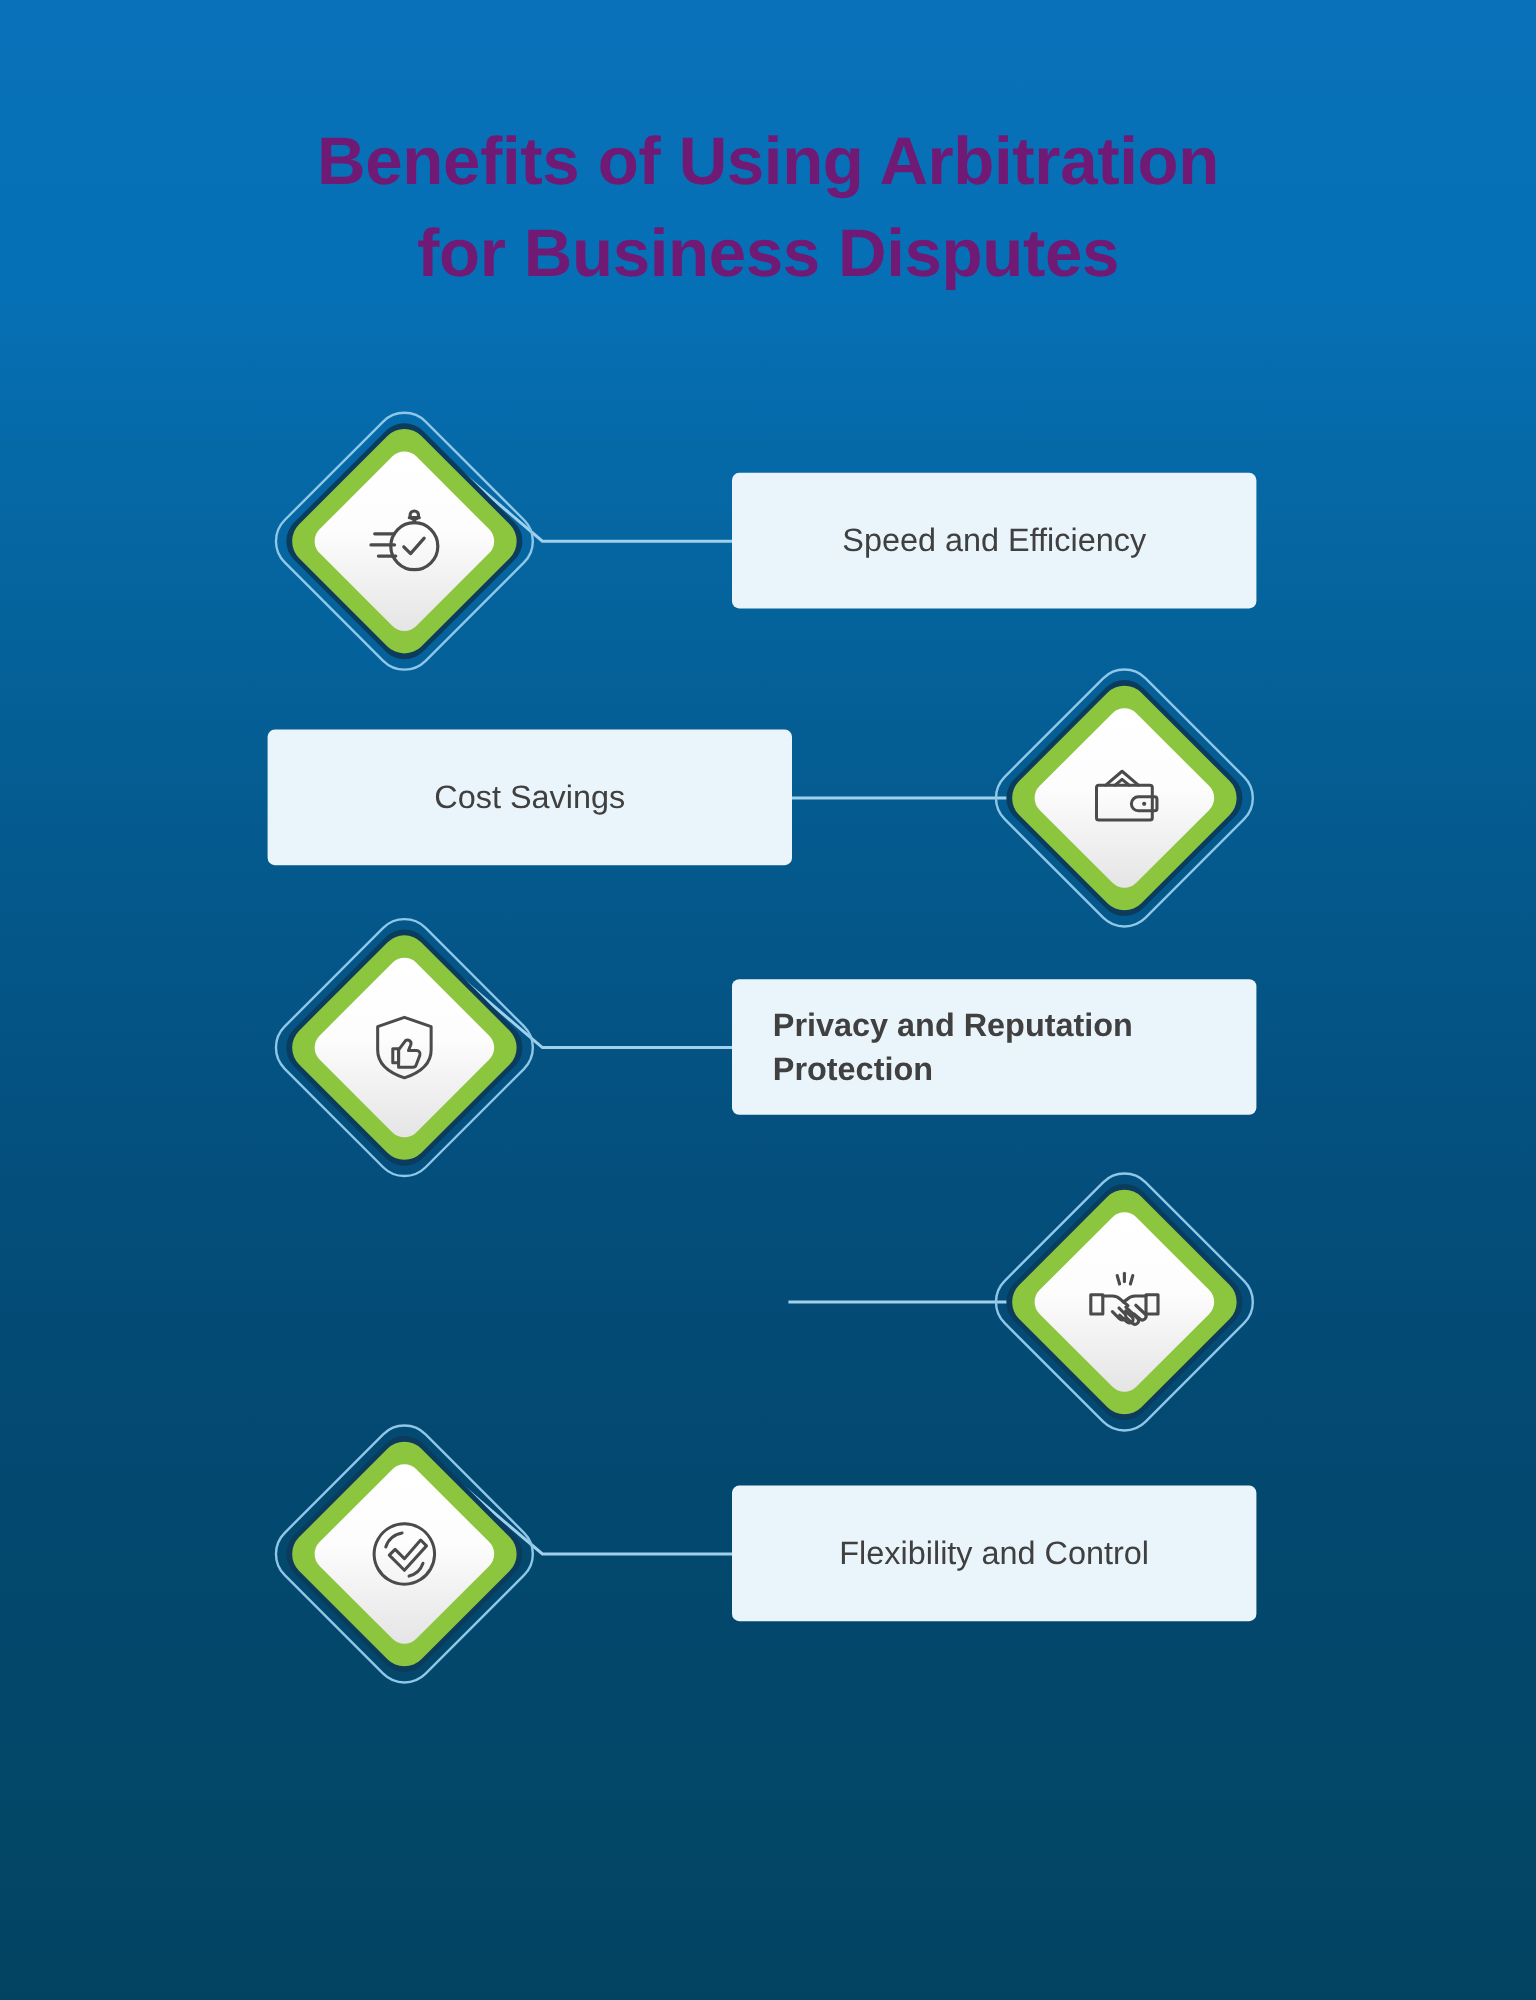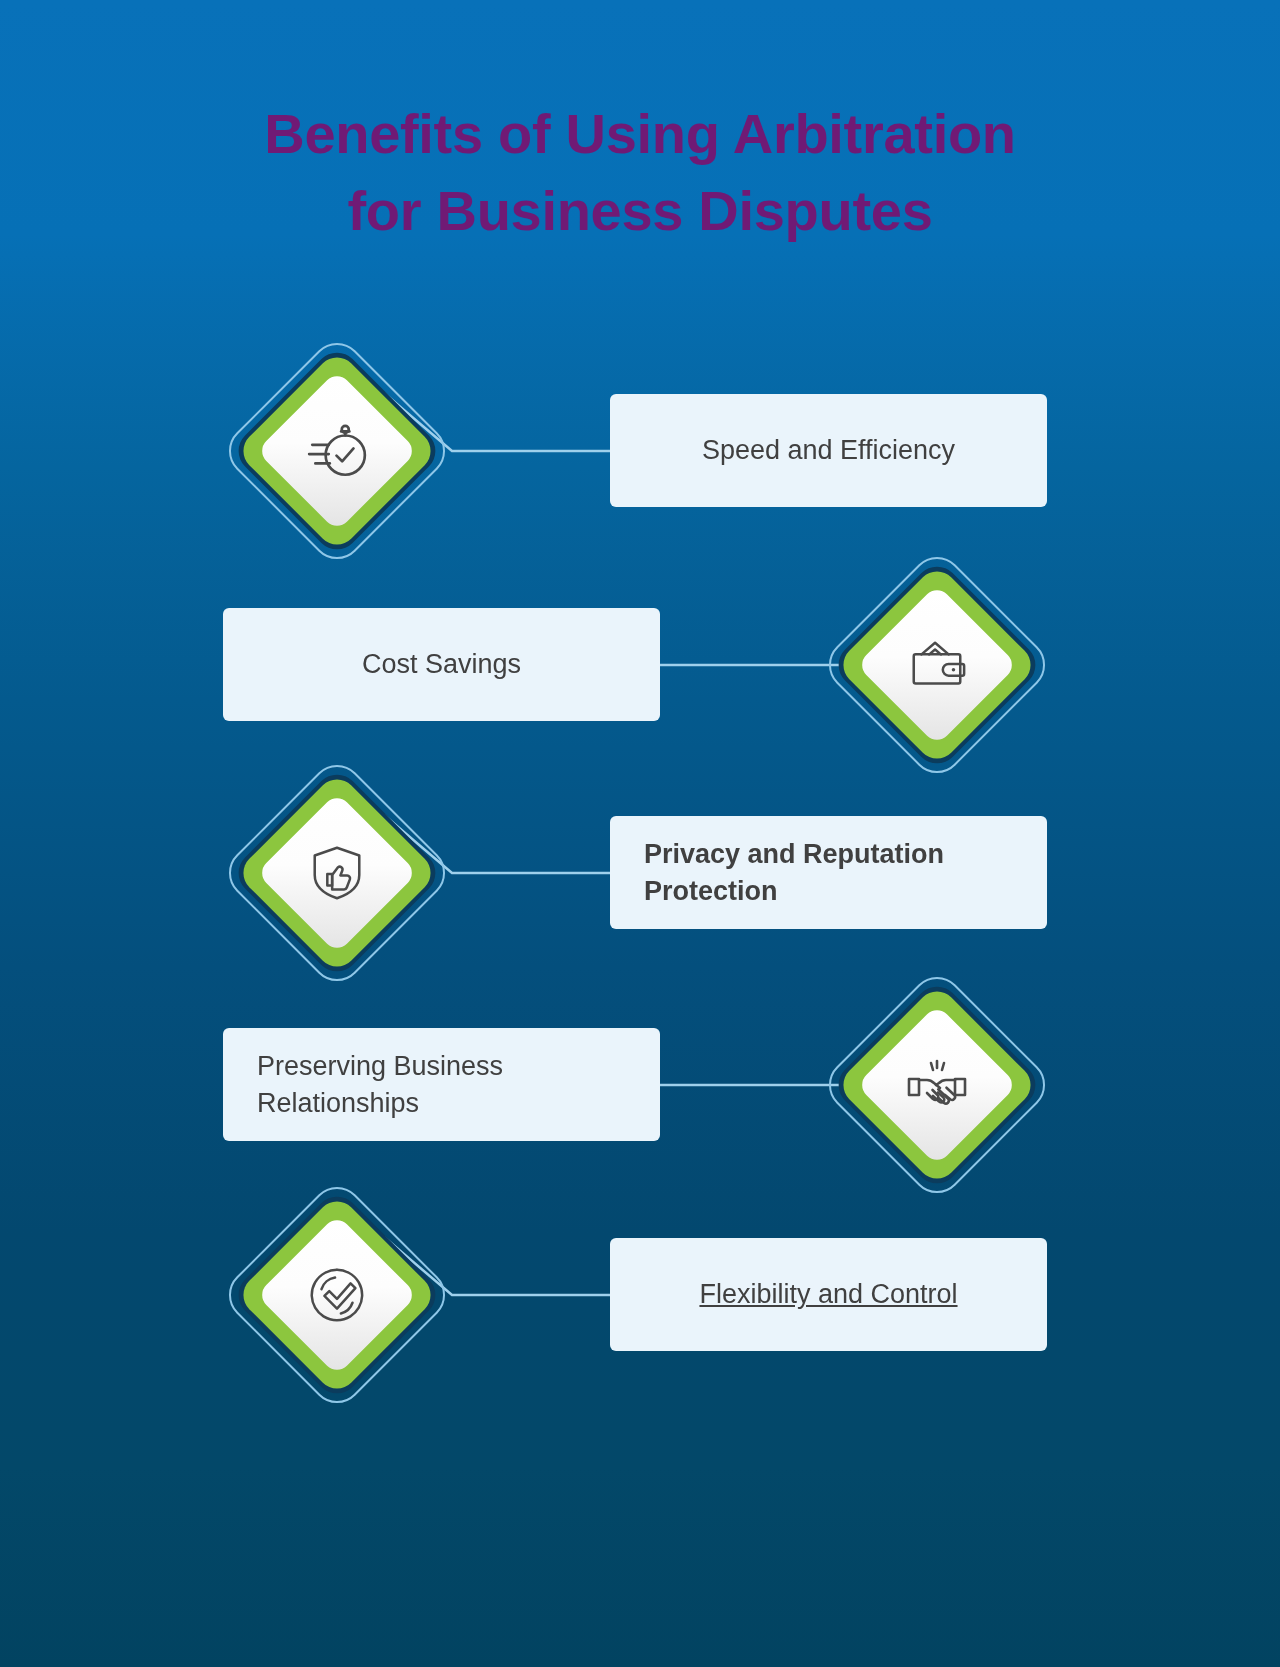--- a/index.html
+++ b/index.html
@@ -265,23 +265,20 @@
         <path d="M14 27 h8 c3 0 5 1 7 3 l6 5"></path>
         <path d="M50 27 h-9 c-3 0 -5 1 -7 3 l-3 2"></path>
         <path d="M22 40 l6 6 a3 3 0 0 0 4.5 -4 l-5 -5"></path>
         <path d="M28 43 l6 5.5 a3 3 0 0 0 4.5 -4 l-5.5 -5"></path>
         <path d="M34 45.5 l5 4.5 a3 3 0 0 0 4.2 -4.2 l-10 -9.5"></path>
         <path d="M40 42 l5.5 4.5 a3 3 0 0 0 4 -4.3 l-8 -7.5"></path>
       </svg>
     </div>
   </div>
 
-  <div class="label-box left lefty-text" style="top:63px;height:113px;">
-    <span>Preserving Business Relationships</span>
-  </div>
 </div>
 
 <div class="row" style="top:1175px;">
 
   <svg class="connector" style="left:0;top:0;width:1280px;height:240px;">
     <path d="M 352 62 L 420 120 L 578 120"></path>
   </svg>
 
   <div class="diamond-wrap left">
     <div class="dm dm-outline"></div>
@@ -291,16 +288,16 @@
     <div class="dm-icon">
       <svg viewBox="0 0 64 64" width="62" height="62" stroke="currentColor" stroke-width="2.6" fill="none" stroke-linecap="round" stroke-linejoin="round">
         <path d="M32 6 a26 26 0 1 1 -0.1 0"></path>
         <path d="M16 26 a17 17 0 0 1 14 -12"></path>
         <path d="M48 40 a17 17 0 0 1 -12 11"></path>
         <path d="M19 33 l5 -5 l8 8 l14 -16 l5 5 l-19 21 z"></path>
       </svg>
     </div>
   </div>
 
-  <div class="label-box right" style="top:63px;height:113px;text-decoration:underline;">
+  <div class="label-box right" style="top:63px;height:113px;">
     <span>Flexibility and Control</span>
   </div>
 </div>
 
 </body></html>

